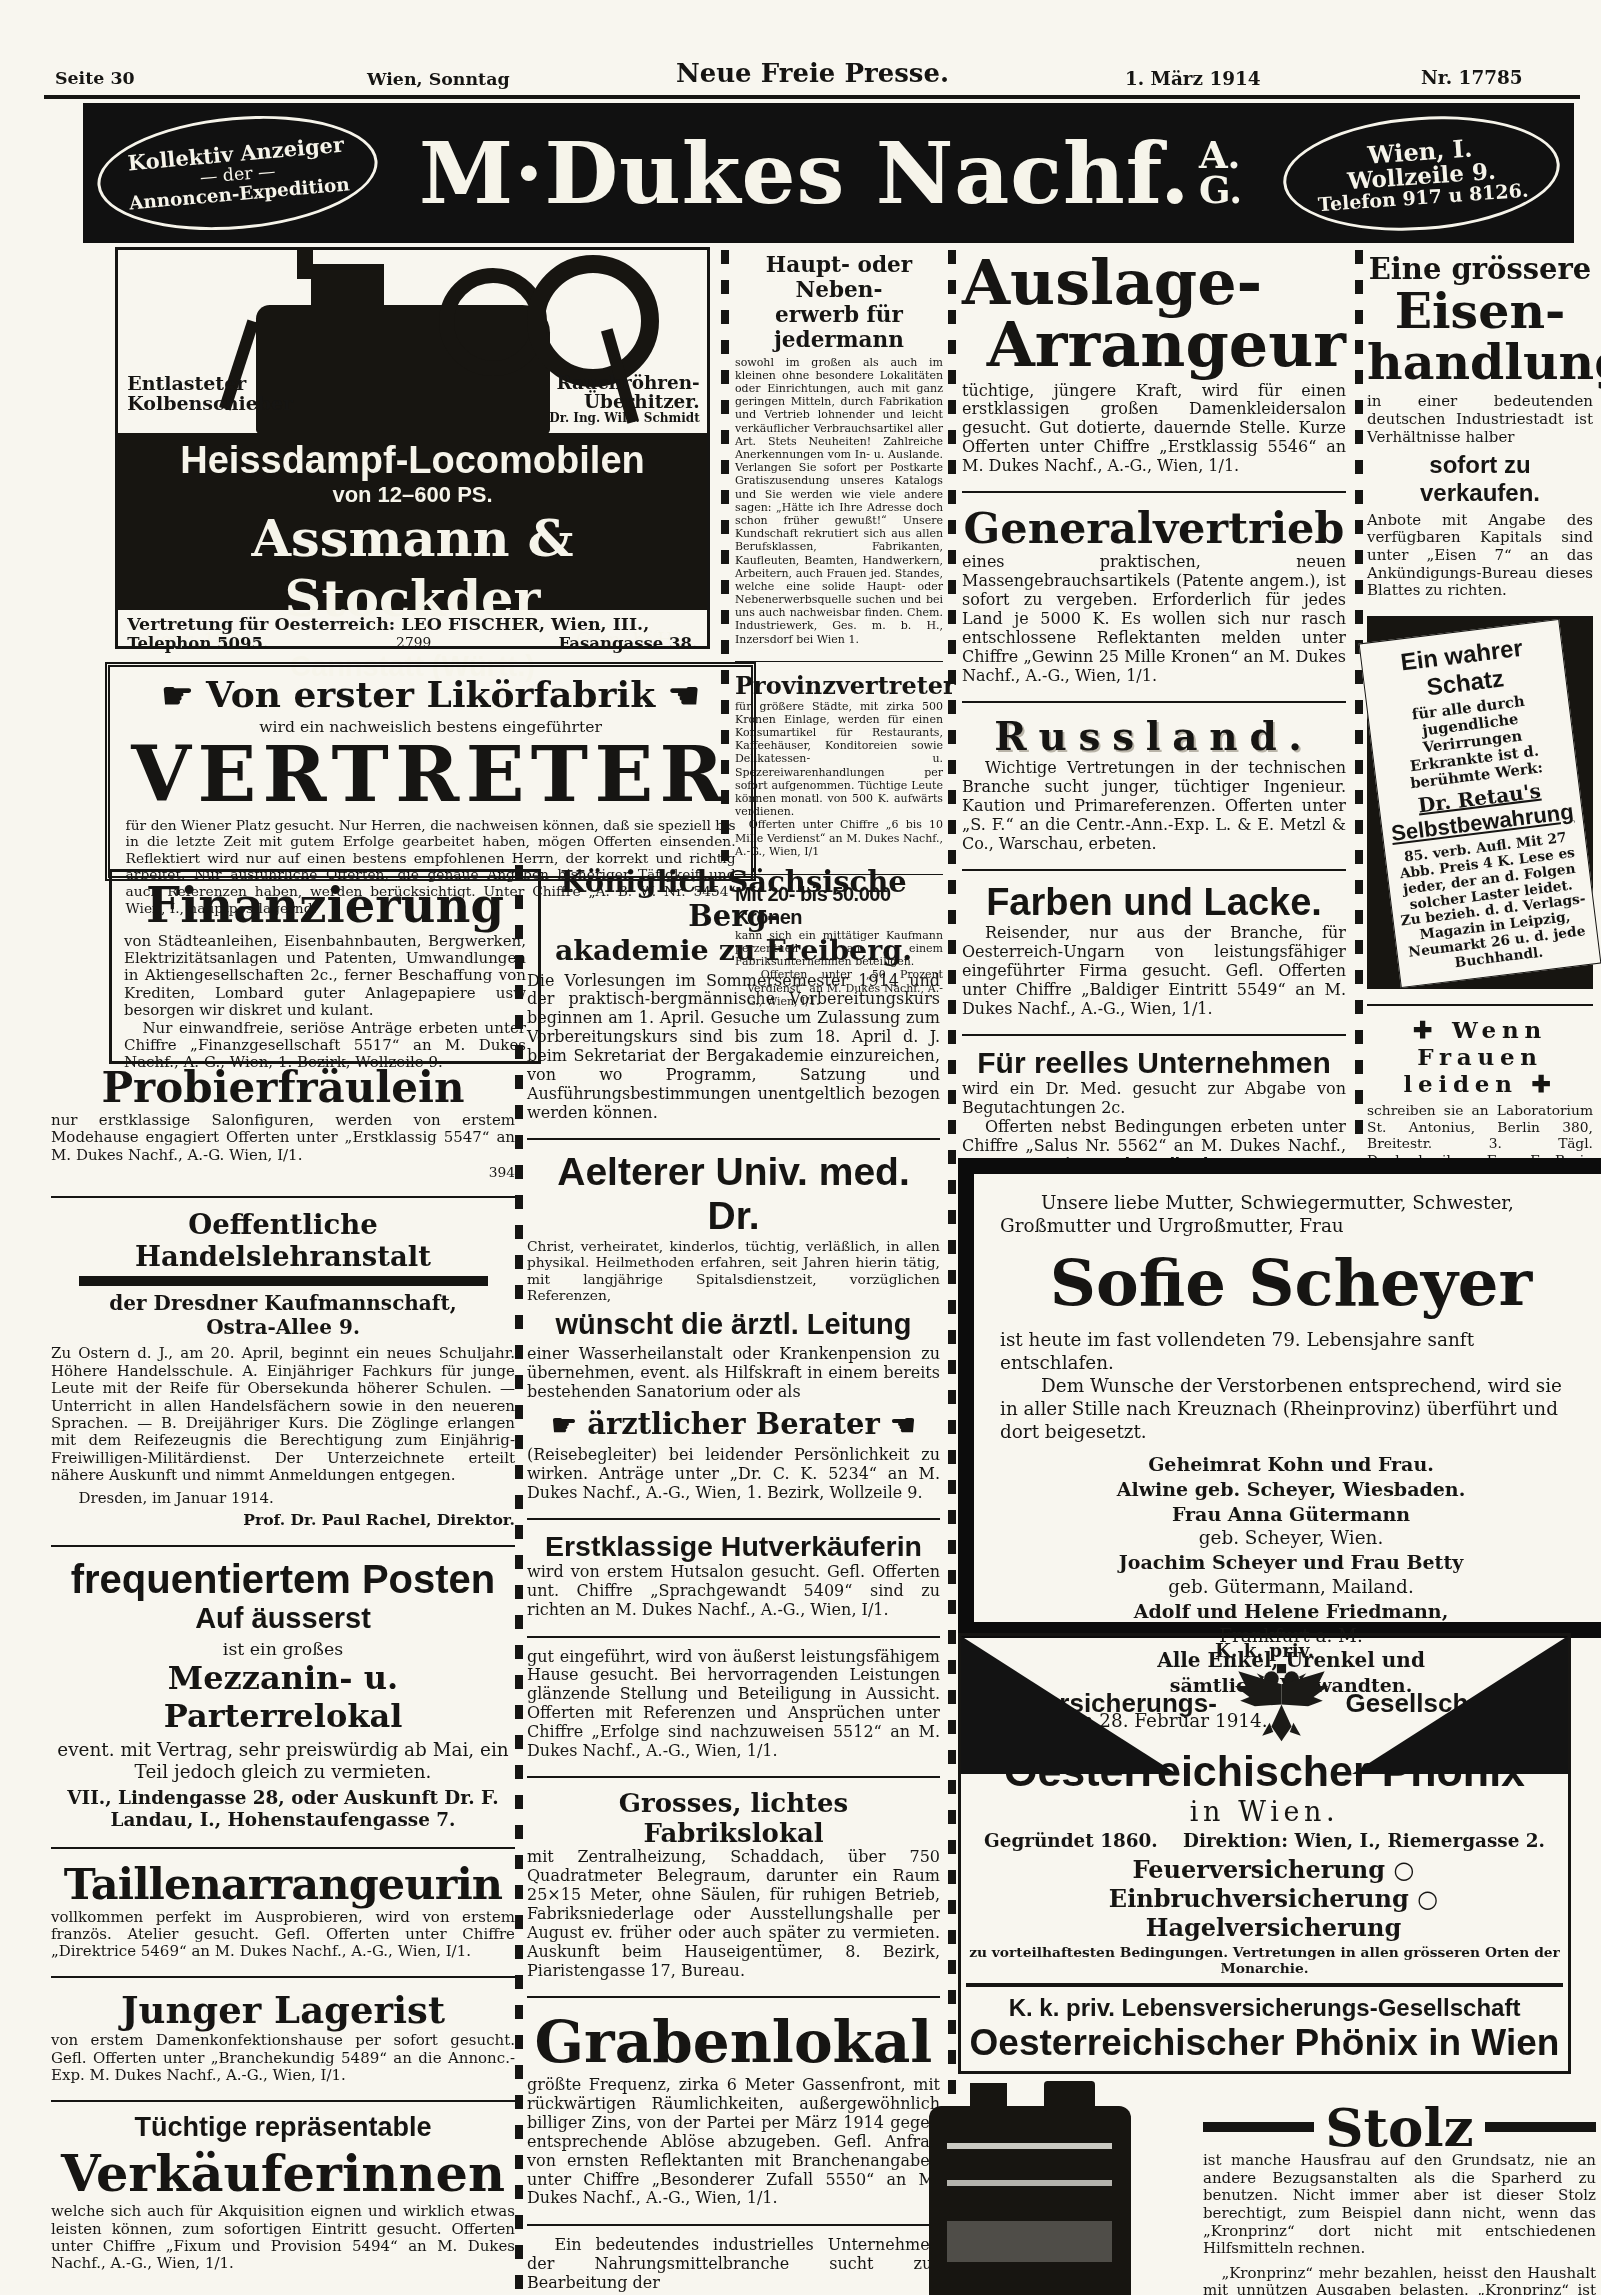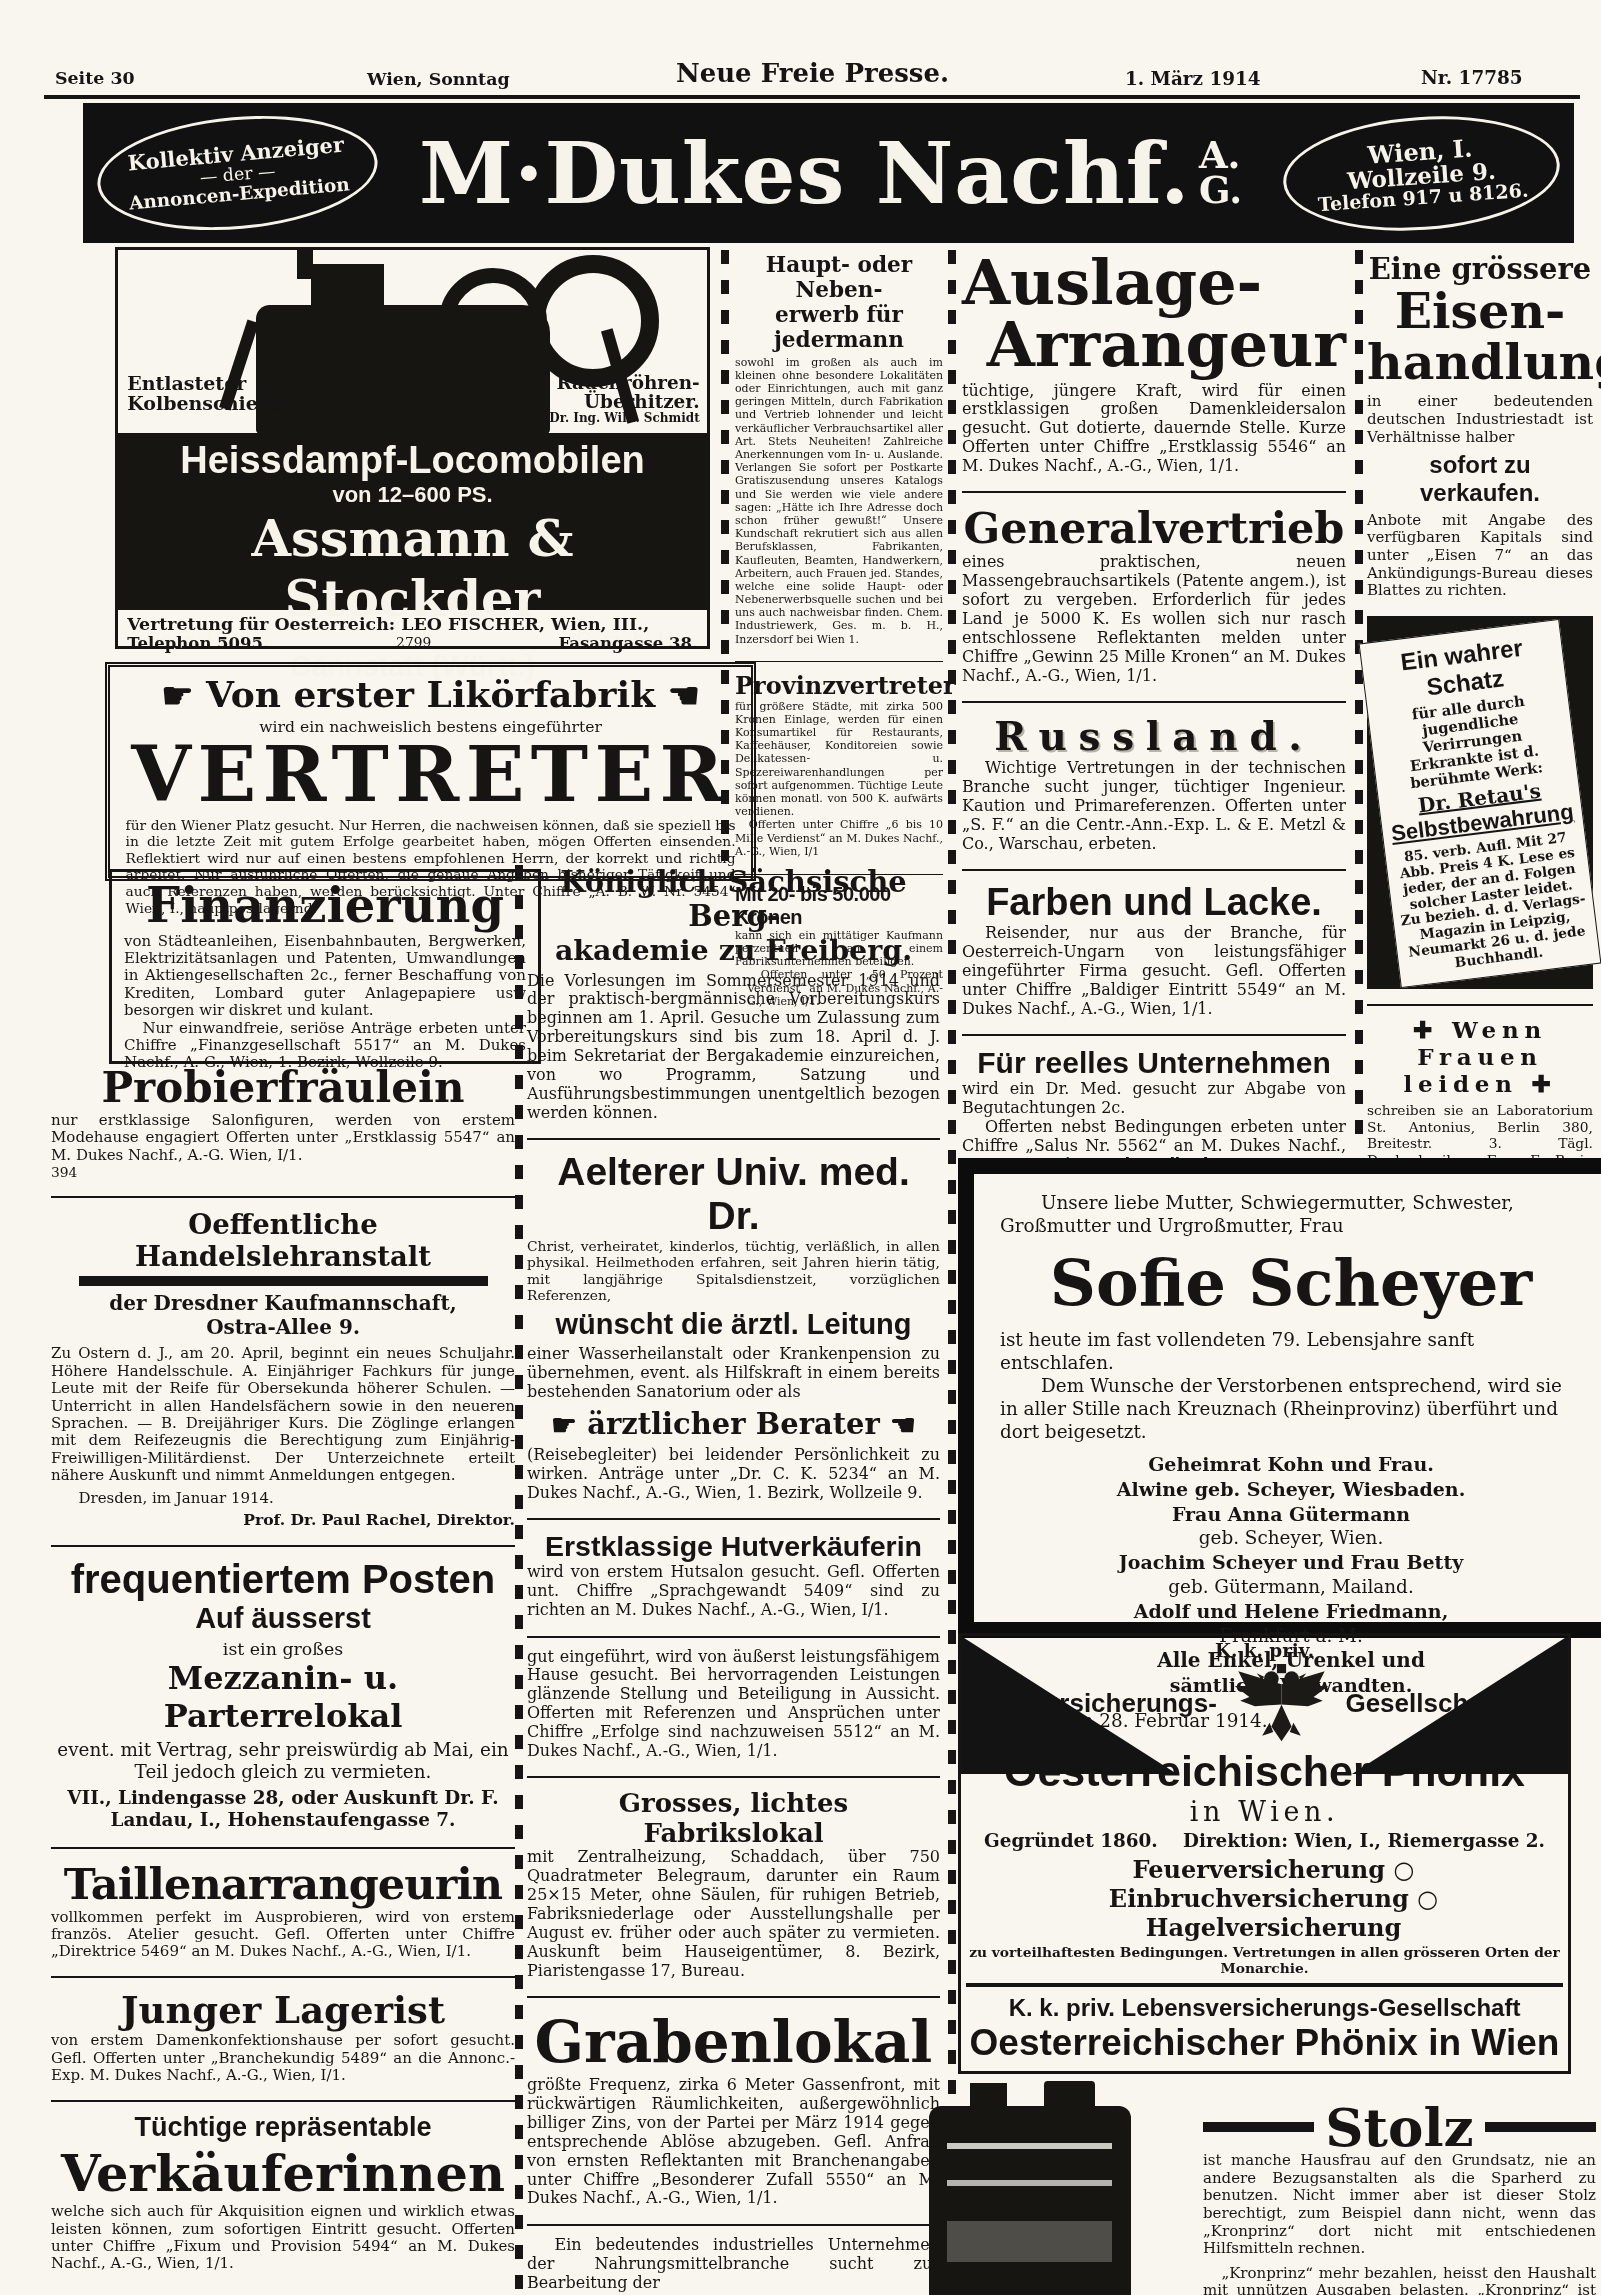--- a/index.html
+++ b/index.html
@@ -131,21 +131,21 @@
   <div class="abs box" style="left:109px;top:869px;width:402px;height:180px;padding:4.6px 12px;">
     <h2 class="h-serif-xl ctr" style="font-size:48px;">Finanzierung</h2>
     <p class="just bd">von Städteanleihen, Eisenbahnbauten, Bergwerken, Elektrizitätsanlagen und Patenten, Umwandlungen in Aktiengesellschaften 2c., ferner Beschaffung von Krediten, Lombard guter Anlagepapiere usw besorgen wir diskret und kulant.</p>
     <p class="just bd" style="text-indent:18.4px;">Nur einwandfreie, seriöse Anträge erbeten unter Chiffre „Finanzgesellschaft 5517“ an M. Dukes Nachf., A.-G., Wien, 1. Bezirk, Wollzeile 9.</p>
   </div>
 
   <div class="abs" style="left:51px;top:1063px;width:464px;">
     <section class="sec">
       <h2 class="h-serif-xl ctr" style="font-size:42px;">Probierfräulein</h2>
       <p class="just bd">nur erstklassige Salonfiguren, werden von erstem Modehause engagiert Offerten unter „Erstklassig 5547“ an M. Dukes Nachf., A.-G. Wien, I/1.</p>
-      <div class="num" style="text-align:left;">394</div>
+      <div class="num" style="text-align:right;">394</div>
     </section>
 
     <section class="sec tr">
       <h2 class="h-serif-xl ctr" style="font-size:27.5px;">Oeffentliche Handelslehranstalt</h2>
       <div style="height:10px;background:#161513;margin:4.6px 27.5px;"></div>
       <div class="b ctr" style="font-size:20px;">der Dresdner Kaufmannschaft,</div>
       <div class="b ctr" style="font-size:20px;margin-bottom:6.4px;">Ostra-Allee 9.</div>
       <p class="just bd">Zu Ostern d. J., am 20. April, beginnt ein neues Schuljahr. Höhere Handelsschule. A. Einjähriger Fachkurs für junge Leute mit der Reife für Obersekunda höherer Schulen. — Unterricht in allen Handelsfächern sowie in den neueren Sprachen. — B. Dreijähriger Kurs. Die Zöglinge erlangen mit dem Reifezeugnis die Berechtigung zum Einjährig-Freiwilligen-Militärdienst. Der Unterzeichnete erteilt nähere Auskunft und nimmt Anmeldungen entgegen.</p>
       <div class="bd" style="margin-top:5.5px;text-indent:27.5px;">Dresden, im Januar 1914.</div>
       <div class="b" style="font-size:15.6px;text-align:right;margin-top:2.8px;">Prof. Dr. Paul Rachel, Direktor.</div>

